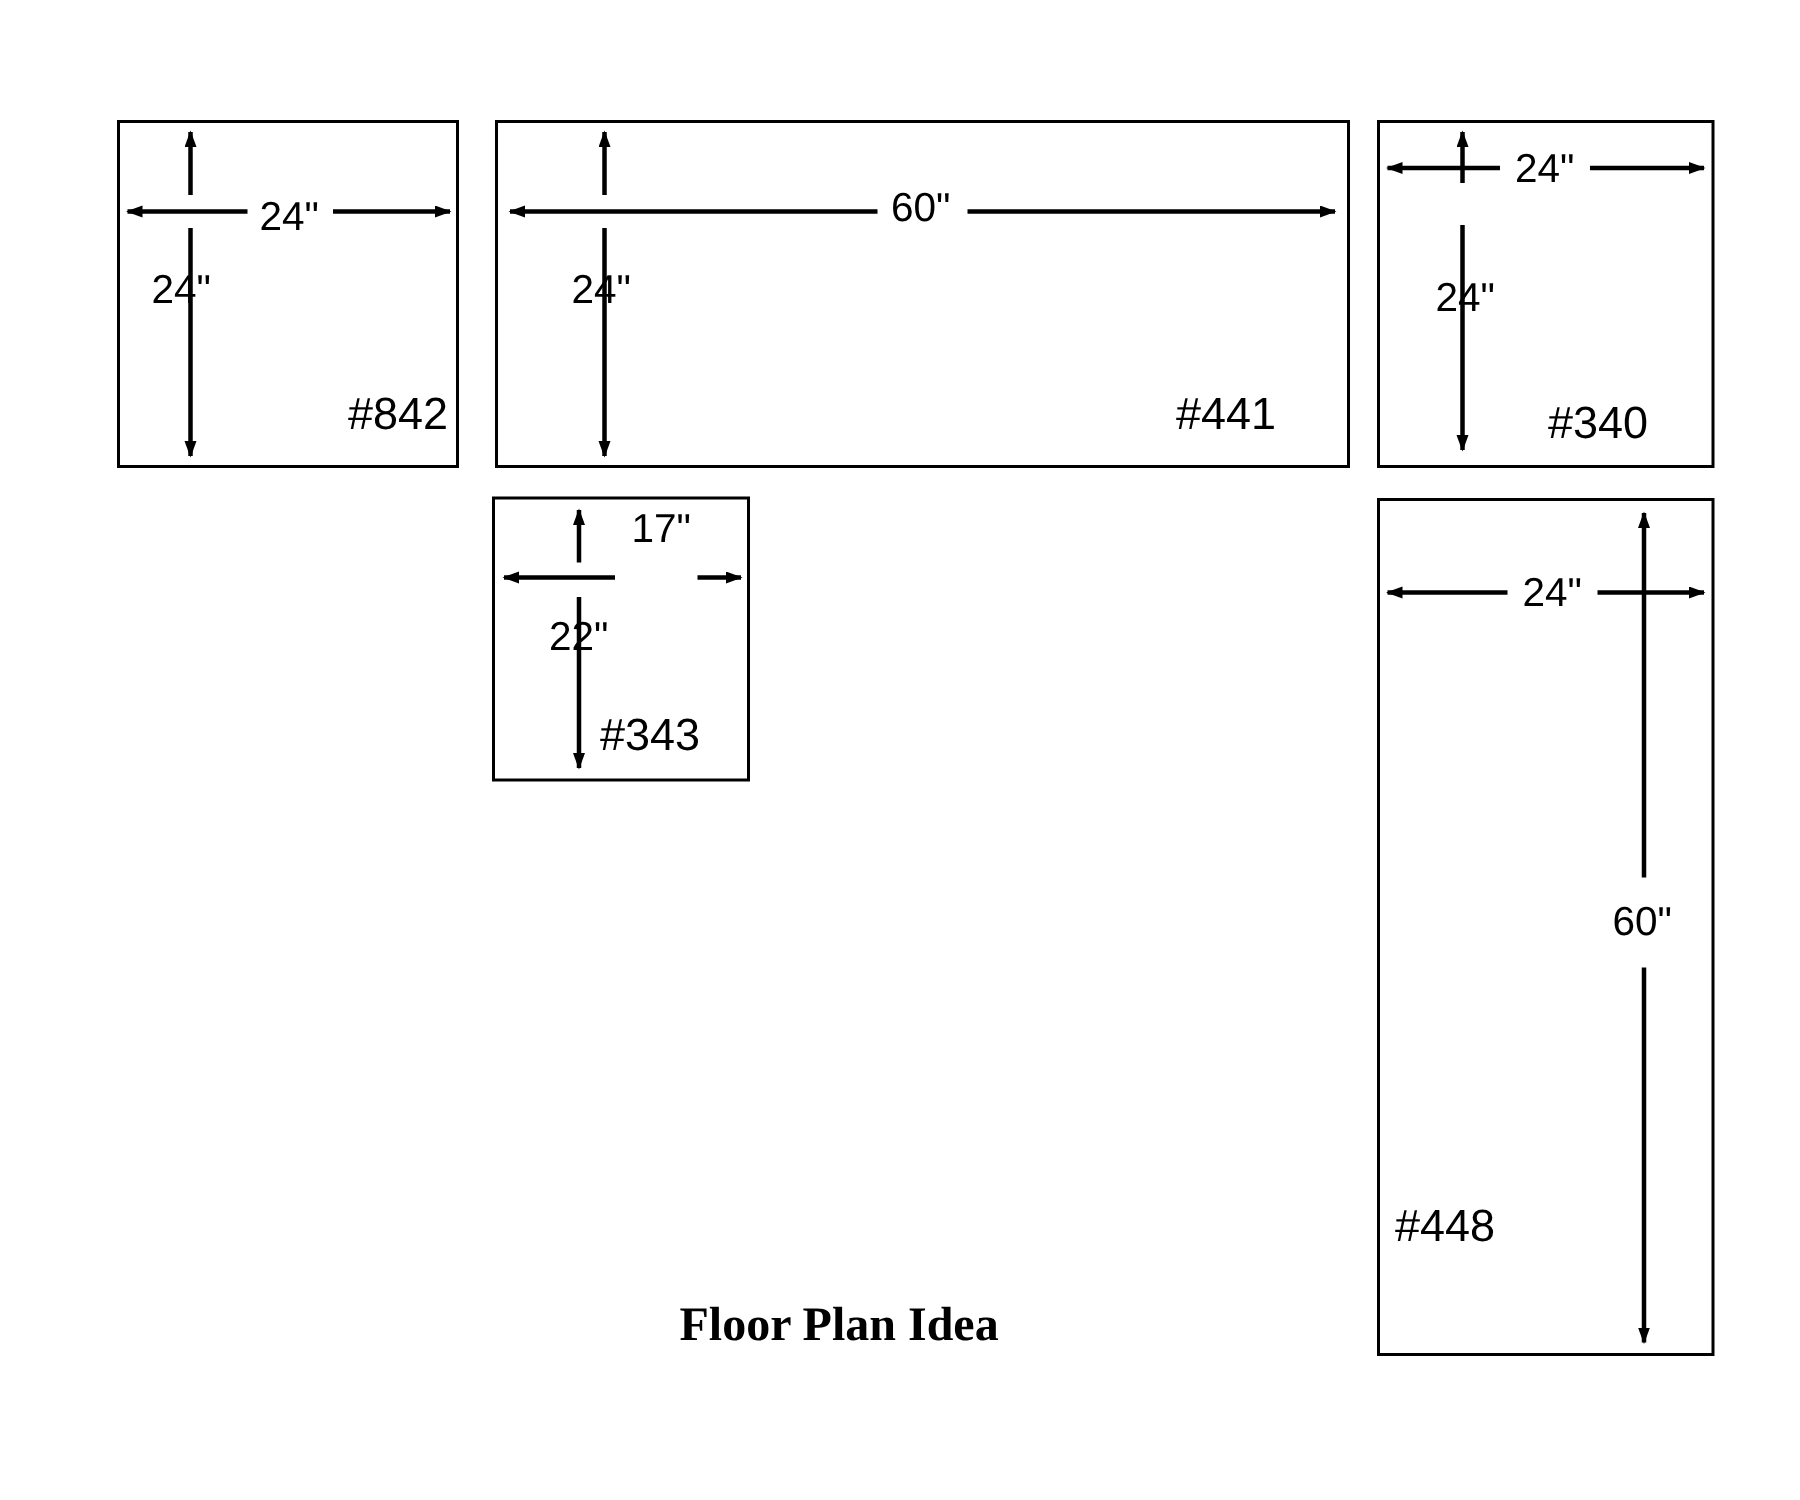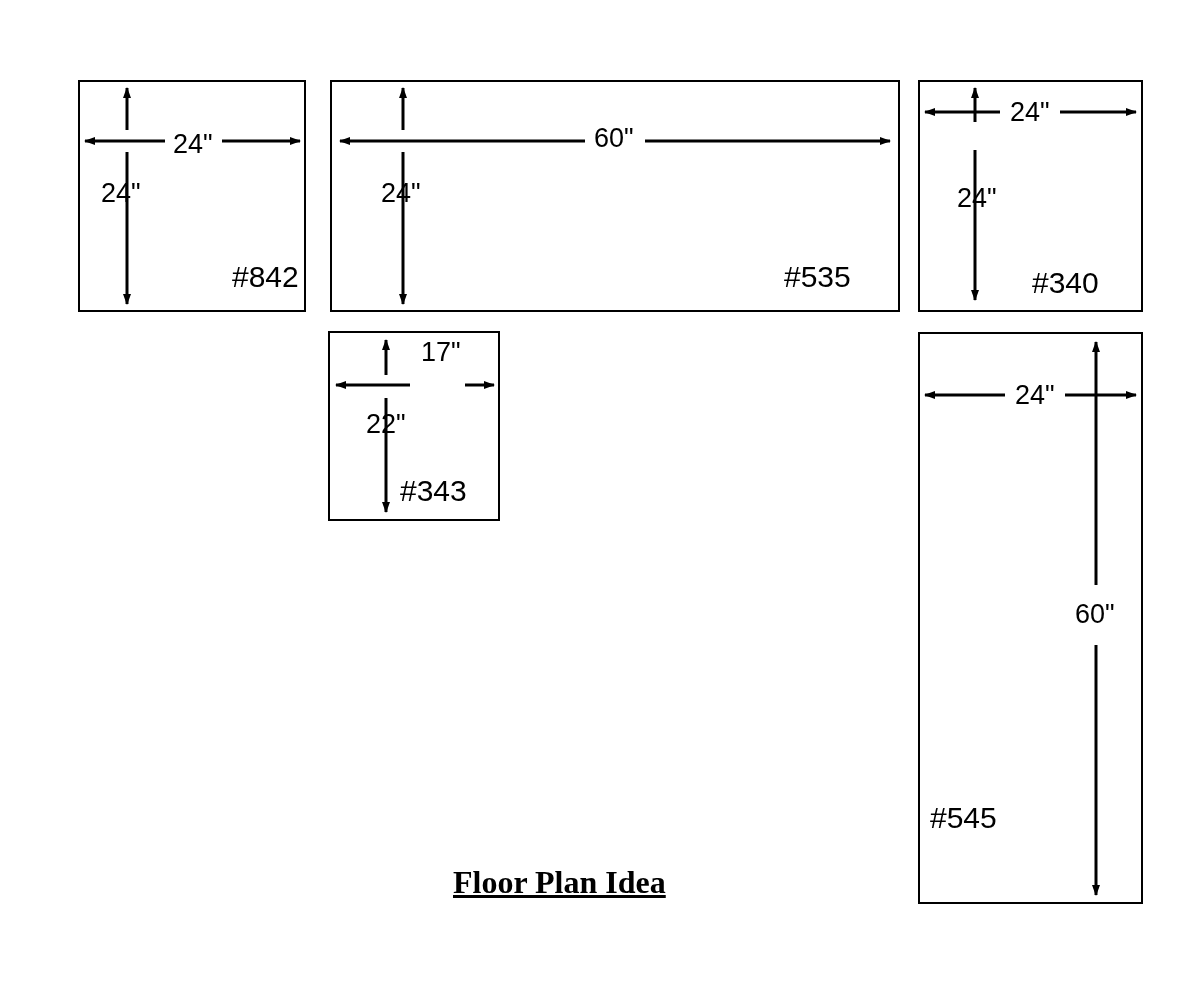--- a/index.html
+++ b/index.html
@@ -40,21 +40,20 @@
     line-height: 1;
   }
   .title {
     position: absolute;
     font-family: "Liberation Serif", serif;
     font-size: 32px;
     font-weight: bold;
     color: #000000;
     white-space: nowrap;
     line-height: 1;
-    text-decoration: underline;
   }
   svg.arrows {
     position: absolute;
     left: 0;
     top: 0;
     width: 1200px;
     height: 1000px;
     pointer-events: none;
   }
 </style>
@@ -114,29 +113,29 @@
       <line x1="1096" y1="645" x2="1096" y2="895" marker-end="url(#ah)"></line>
     </g>
   </svg>
 
   <div class="dim-label" style="left:173px;top:131px;">24"</div>
   <div class="dim-label" style="left:101px;top:180px;">24"</div>
   <div class="label" style="left:200px;top:262px;margin-left:32px;">#842</div>
 
   <div class="dim-label" style="left:594px;top:125px;">60"</div>
   <div class="dim-label" style="left:381px;top:180px;">24"</div>
-  <div class="label" style="left:784px;top:262px;">#535</div>
+  <div class="label" style="left:784px;top:262px;">#441</div>
 
   <div class="dim-label" style="left:1010px;top:99px;">24"</div>
   <div class="dim-label" style="left:957px;top:185px;">24"</div>
   <div class="label" style="left:1032px;top:268px;">#340</div>
 
   <div class="dim-label" style="left:421px;top:339px;">17"</div>
   <div class="dim-label" style="left:366px;top:411px;">22"</div>
   <div class="label" style="left:400px;top:476px;">#343</div>
 
   <div class="dim-label" style="left:1015px;top:382px;">24"</div>
   <div class="dim-label" style="left:1075px;top:601px;">60"</div>
-  <div class="label" style="left:930px;top:803px;">#545</div>
+  <div class="label" style="left:930px;top:803px;">#448</div>
 
   <div class="title" style="left:453px;top:866px;">Floor Plan Idea</div>
 
 </div>
 
 </body></html>

